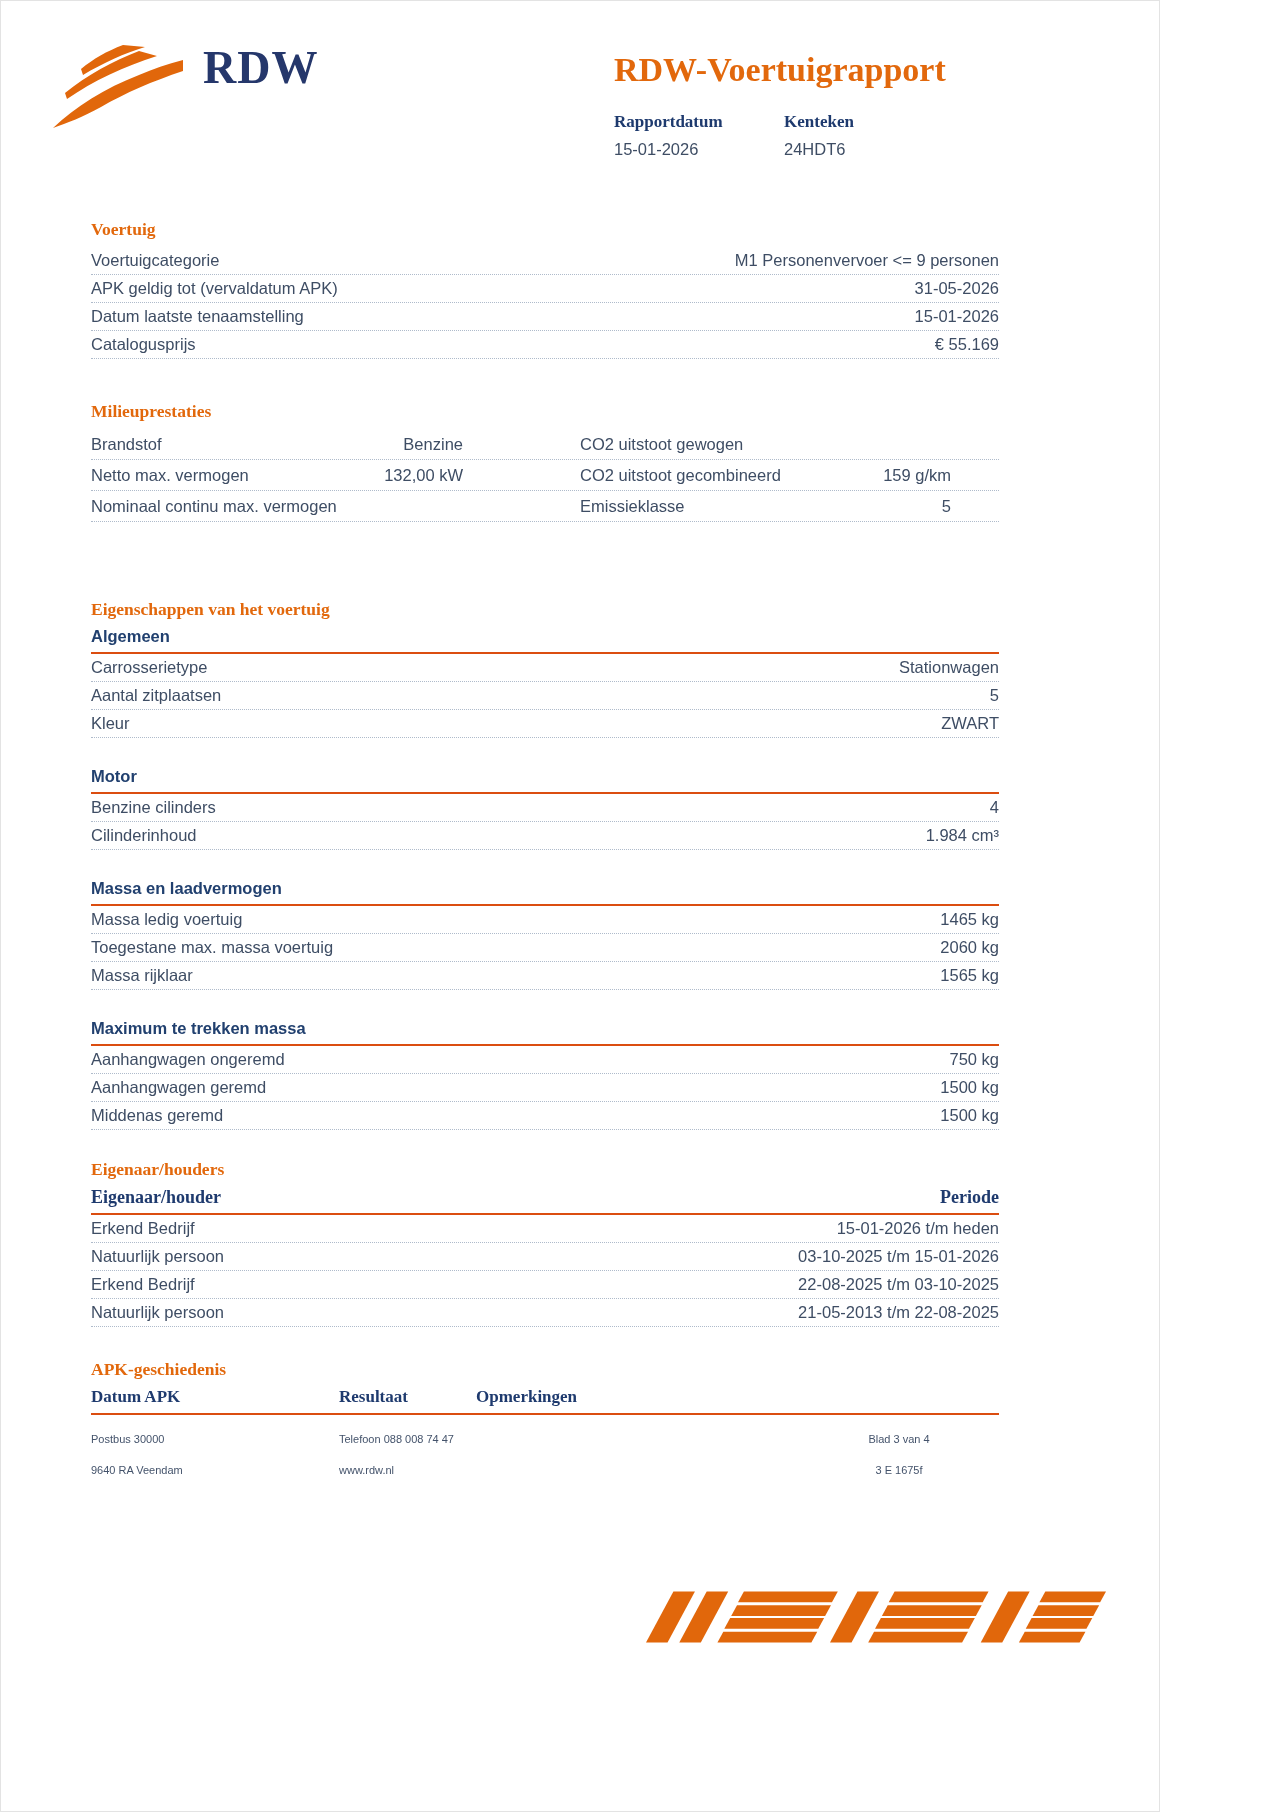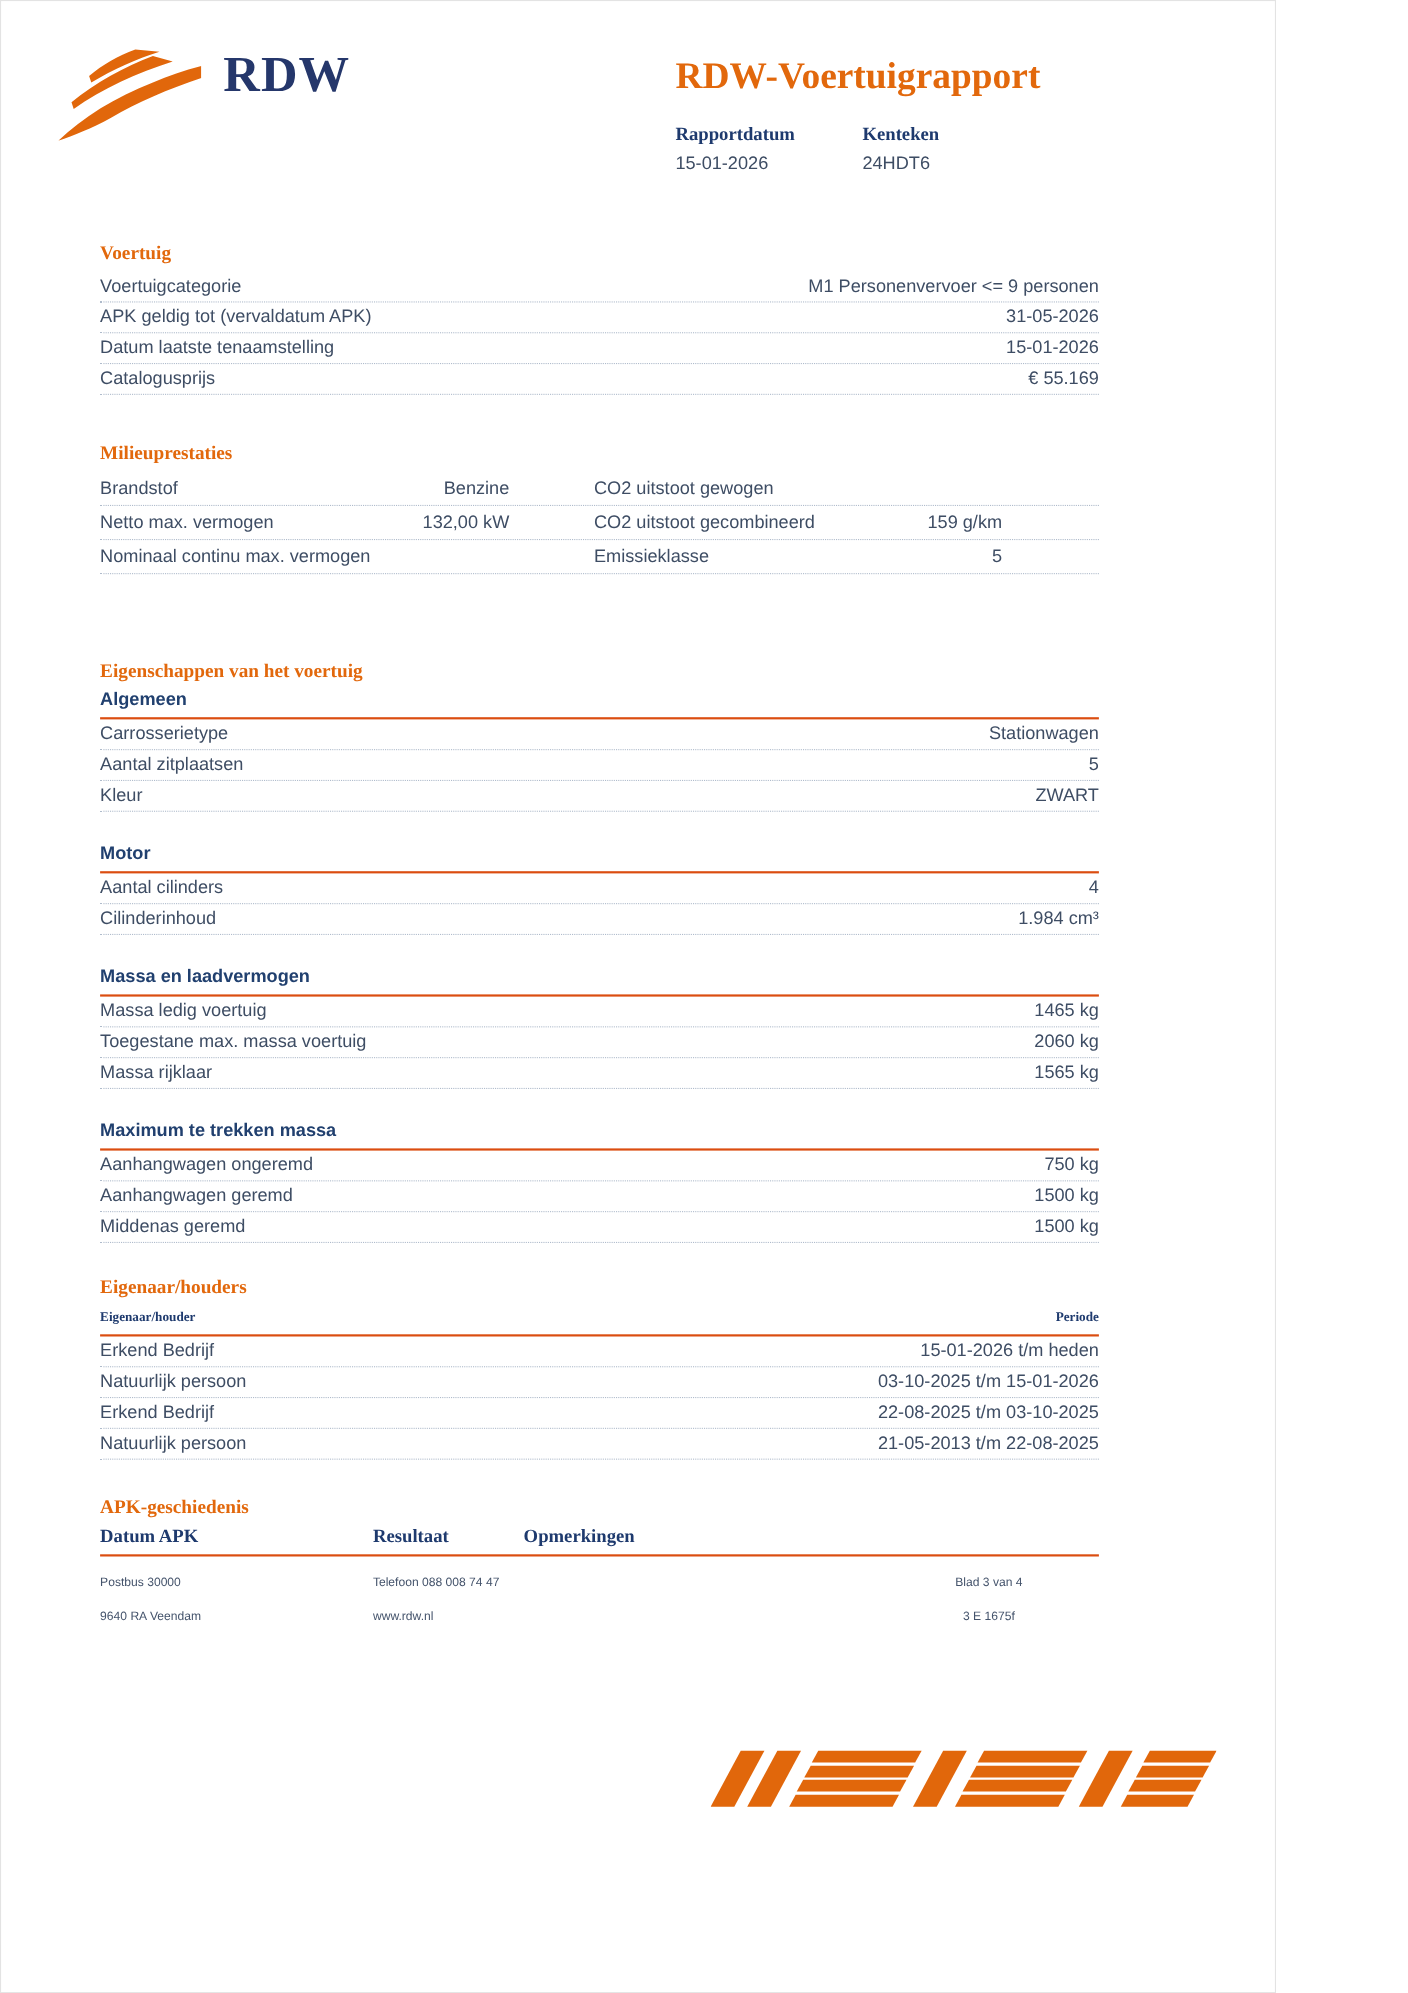--- a/index.html
+++ b/index.html
@@ -53,40 +53,40 @@
     display: flex; justify-content: space-between; align-items: flex-end;
     padding: 4px 0 4px 0;
     border-bottom: 1px dotted #AFBBCB;
     font-size: 16.5px; line-height: 19px; color: #3E4D64;
   }
   .row .lbl { text-align: left; }
   .row .val { text-align: right; }
 
   
   .mrow {
-    display: grid; grid-template-columns: 372px 371px; column-gap: 77px;
+    display: grid; grid-template-columns: 372px 371px; column-gap: 117px;
     padding: 6px 0 5px 0;
     border-bottom: 1px dotted #AFBBCB;
     font-size: 16.5px; line-height: 19px;
   }
   .mpair { display: flex; justify-content: space-between; }
 
   
   .subsec { margin-top: 29px; }
   .subsec-first { margin-top: 4px; }
   .subsec-title {
     font-weight: 700; font-size: 16.5px; line-height: 19px; color: #21406F;
     padding-bottom: 6px; border-bottom: 2px solid #DB4D10;
   }
 
   
   .theader {
     display: flex; justify-content: space-between;
     font-family: "Liberation Serif", "DejaVu Serif", serif;
-    font-weight: 700; font-size: 12px; line-height: 20px; color: #1E3A6E;
+    font-weight: 700; font-size: 18px; line-height: 20px; color: #1E3A6E;
     padding-bottom: 6px; border-bottom: 2px solid #DB4D10;
   }
   .apk-header {
     display: grid; grid-template-columns: 248px 137px 1fr;
     font-family: "Liberation Serif", "DejaVu Serif", serif;
     font-weight: 700; font-size: 17px; line-height: 20px; color: #1E3A6E;
     padding-bottom: 6px; border-bottom: 2px solid #DB4D10;
   }
 
   
@@ -195,21 +195,21 @@
       </div>
       <div class="row">
         <span class="lbl">Kleur</span>
         <span class="val">ZWART</span>
       </div>
     </div>
 
     <div class="subsec">
       <div class="subsec-title">Motor</div>
       <div class="row">
-        <span class="lbl">Aantal cilinders</span>
+        <span class="lbl">Benzine cilinders</span>
         <span class="val">4</span>
       </div>
       <div class="row">
         <span class="lbl">Cilinderinhoud</span>
         <span class="val">1.984 cm³</span>
       </div>
     </div>
 
     <div class="subsec">
       <div class="subsec-title">Massa en laadvermogen</div>

